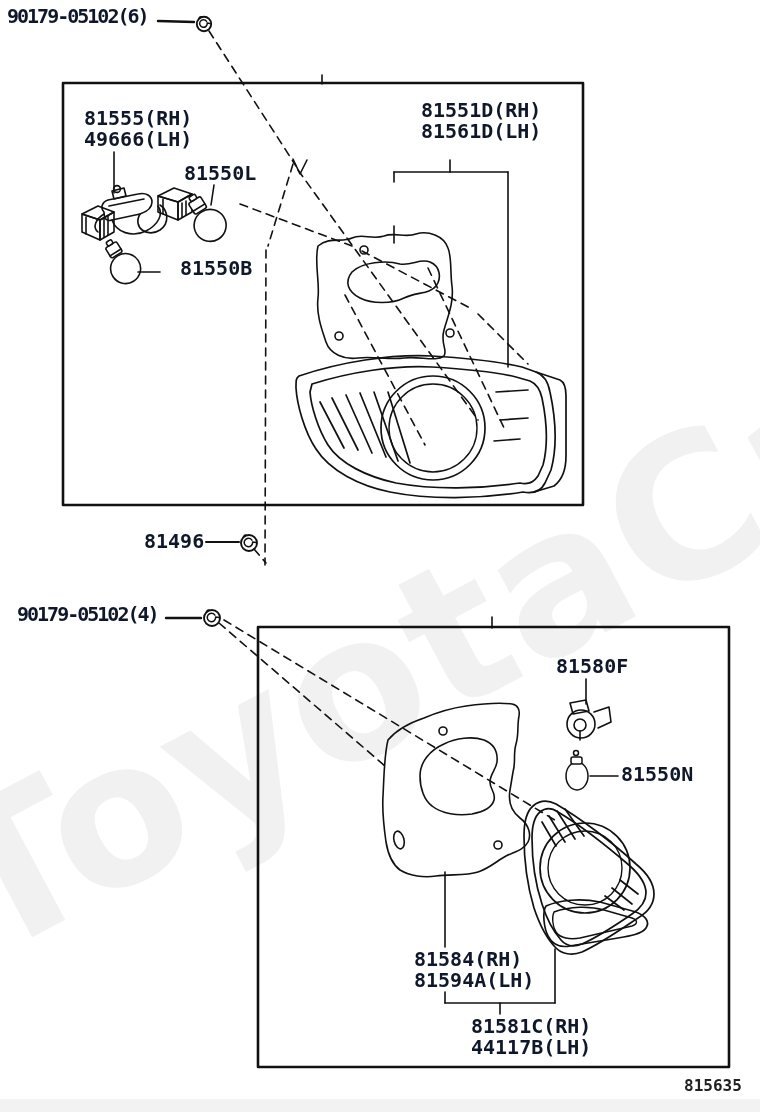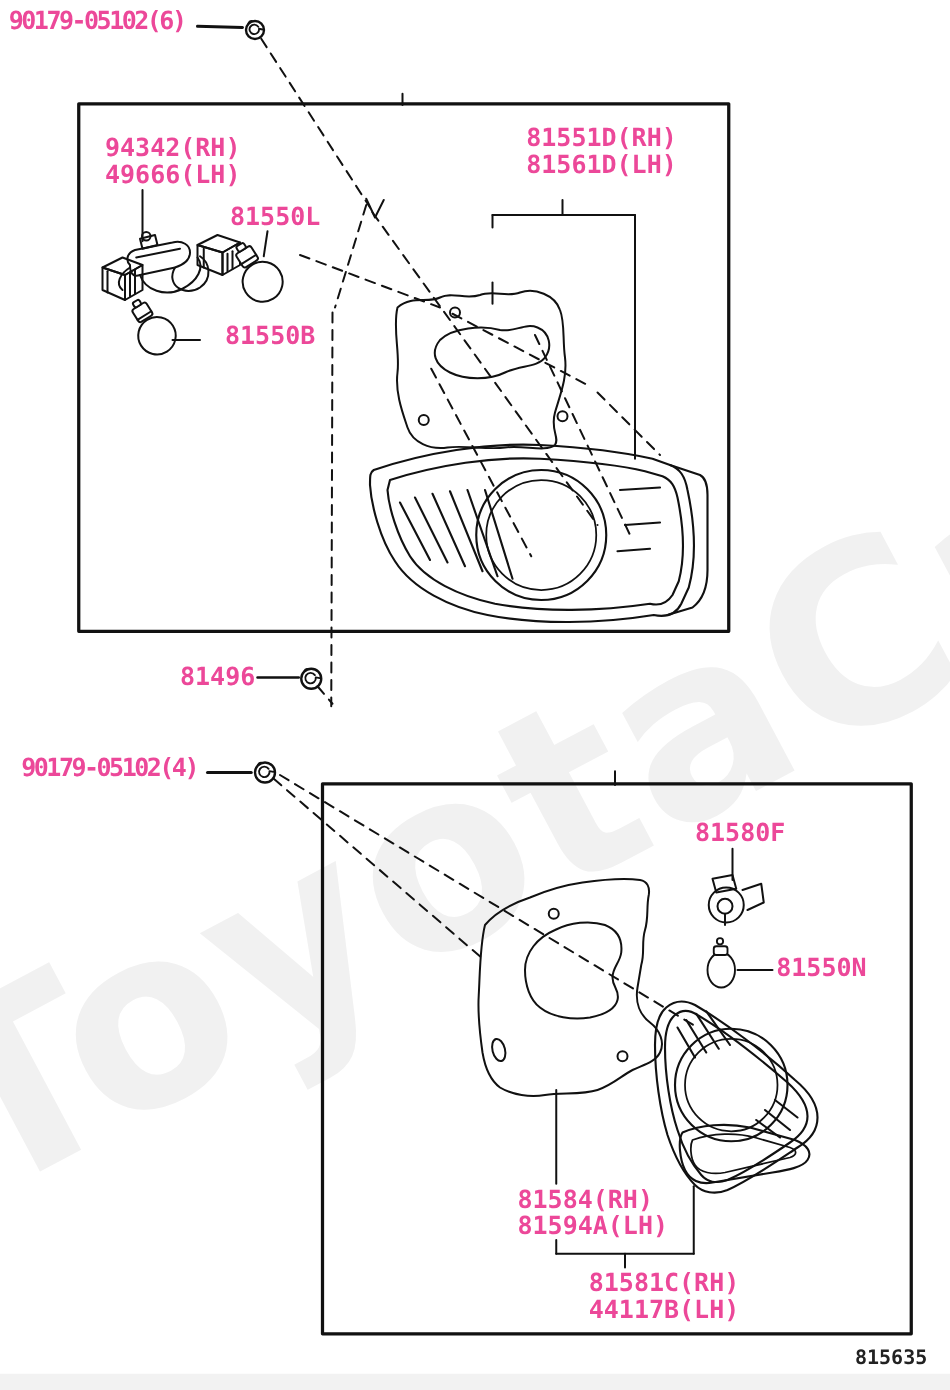--- a/index.html
+++ b/index.html
@@ -10,21 +10,21 @@
   .wm{
     position:absolute;left:18px;top:755px;width:1500px;height:260px;
     line-height:260px;font-family:"DejaVu Sans",sans-serif;font-weight:bold;
     font-size:198px;letter-spacing:2px;color:#f1f1f1;
     transform:rotate(-28deg);transform-origin:0 100%;
     white-space:nowrap;user-select:none;z-index:0;
   }
   svg.art{position:absolute;left:0;top:0;z-index:1;}
   .lbl{
     position:absolute;z-index:2;font-family:"DejaVu Sans Mono",monospace;
-    font-weight:bold;font-size:20px;line-height:21px;color:#ec4899;
+    font-weight:bold;font-size:20px;line-height:21px;color:#0f172a;
     white-space:nowrap;
   }
   .lbl span{display:block;}
   .lbl.cond{letter-spacing:-2px;}
   .figcode{
     position:absolute;z-index:2;font-family:"DejaVu Sans Mono",monospace;
     font-weight:bold;font-size:16px;color:#222;
   }
   .pagestrip{
     position:absolute;left:0;top:1099px;width:760px;height:13px;
@@ -241,21 +241,21 @@
       <circle cx="576" cy="753" r="2.5"></circle>
     </g>
   </svg>
 
   <div class="lbl cond" style="left:7px;top:6px">
       <span>90179-05102(6)</span>
     </div>
 
 
   <div class="lbl" style="left:84px;top:108px">
-    <span>94342(RH)</span>
+    <span>81555(RH)</span>
     <span>49666(LH)</span>
   </div>
 
   <div class="lbl" style="left:184px;top:163px">
       <span>81550L</span>
     </div>
 
   <div class="lbl" style="left:180px;top:258px">
       <span>81550B</span>
     </div>

